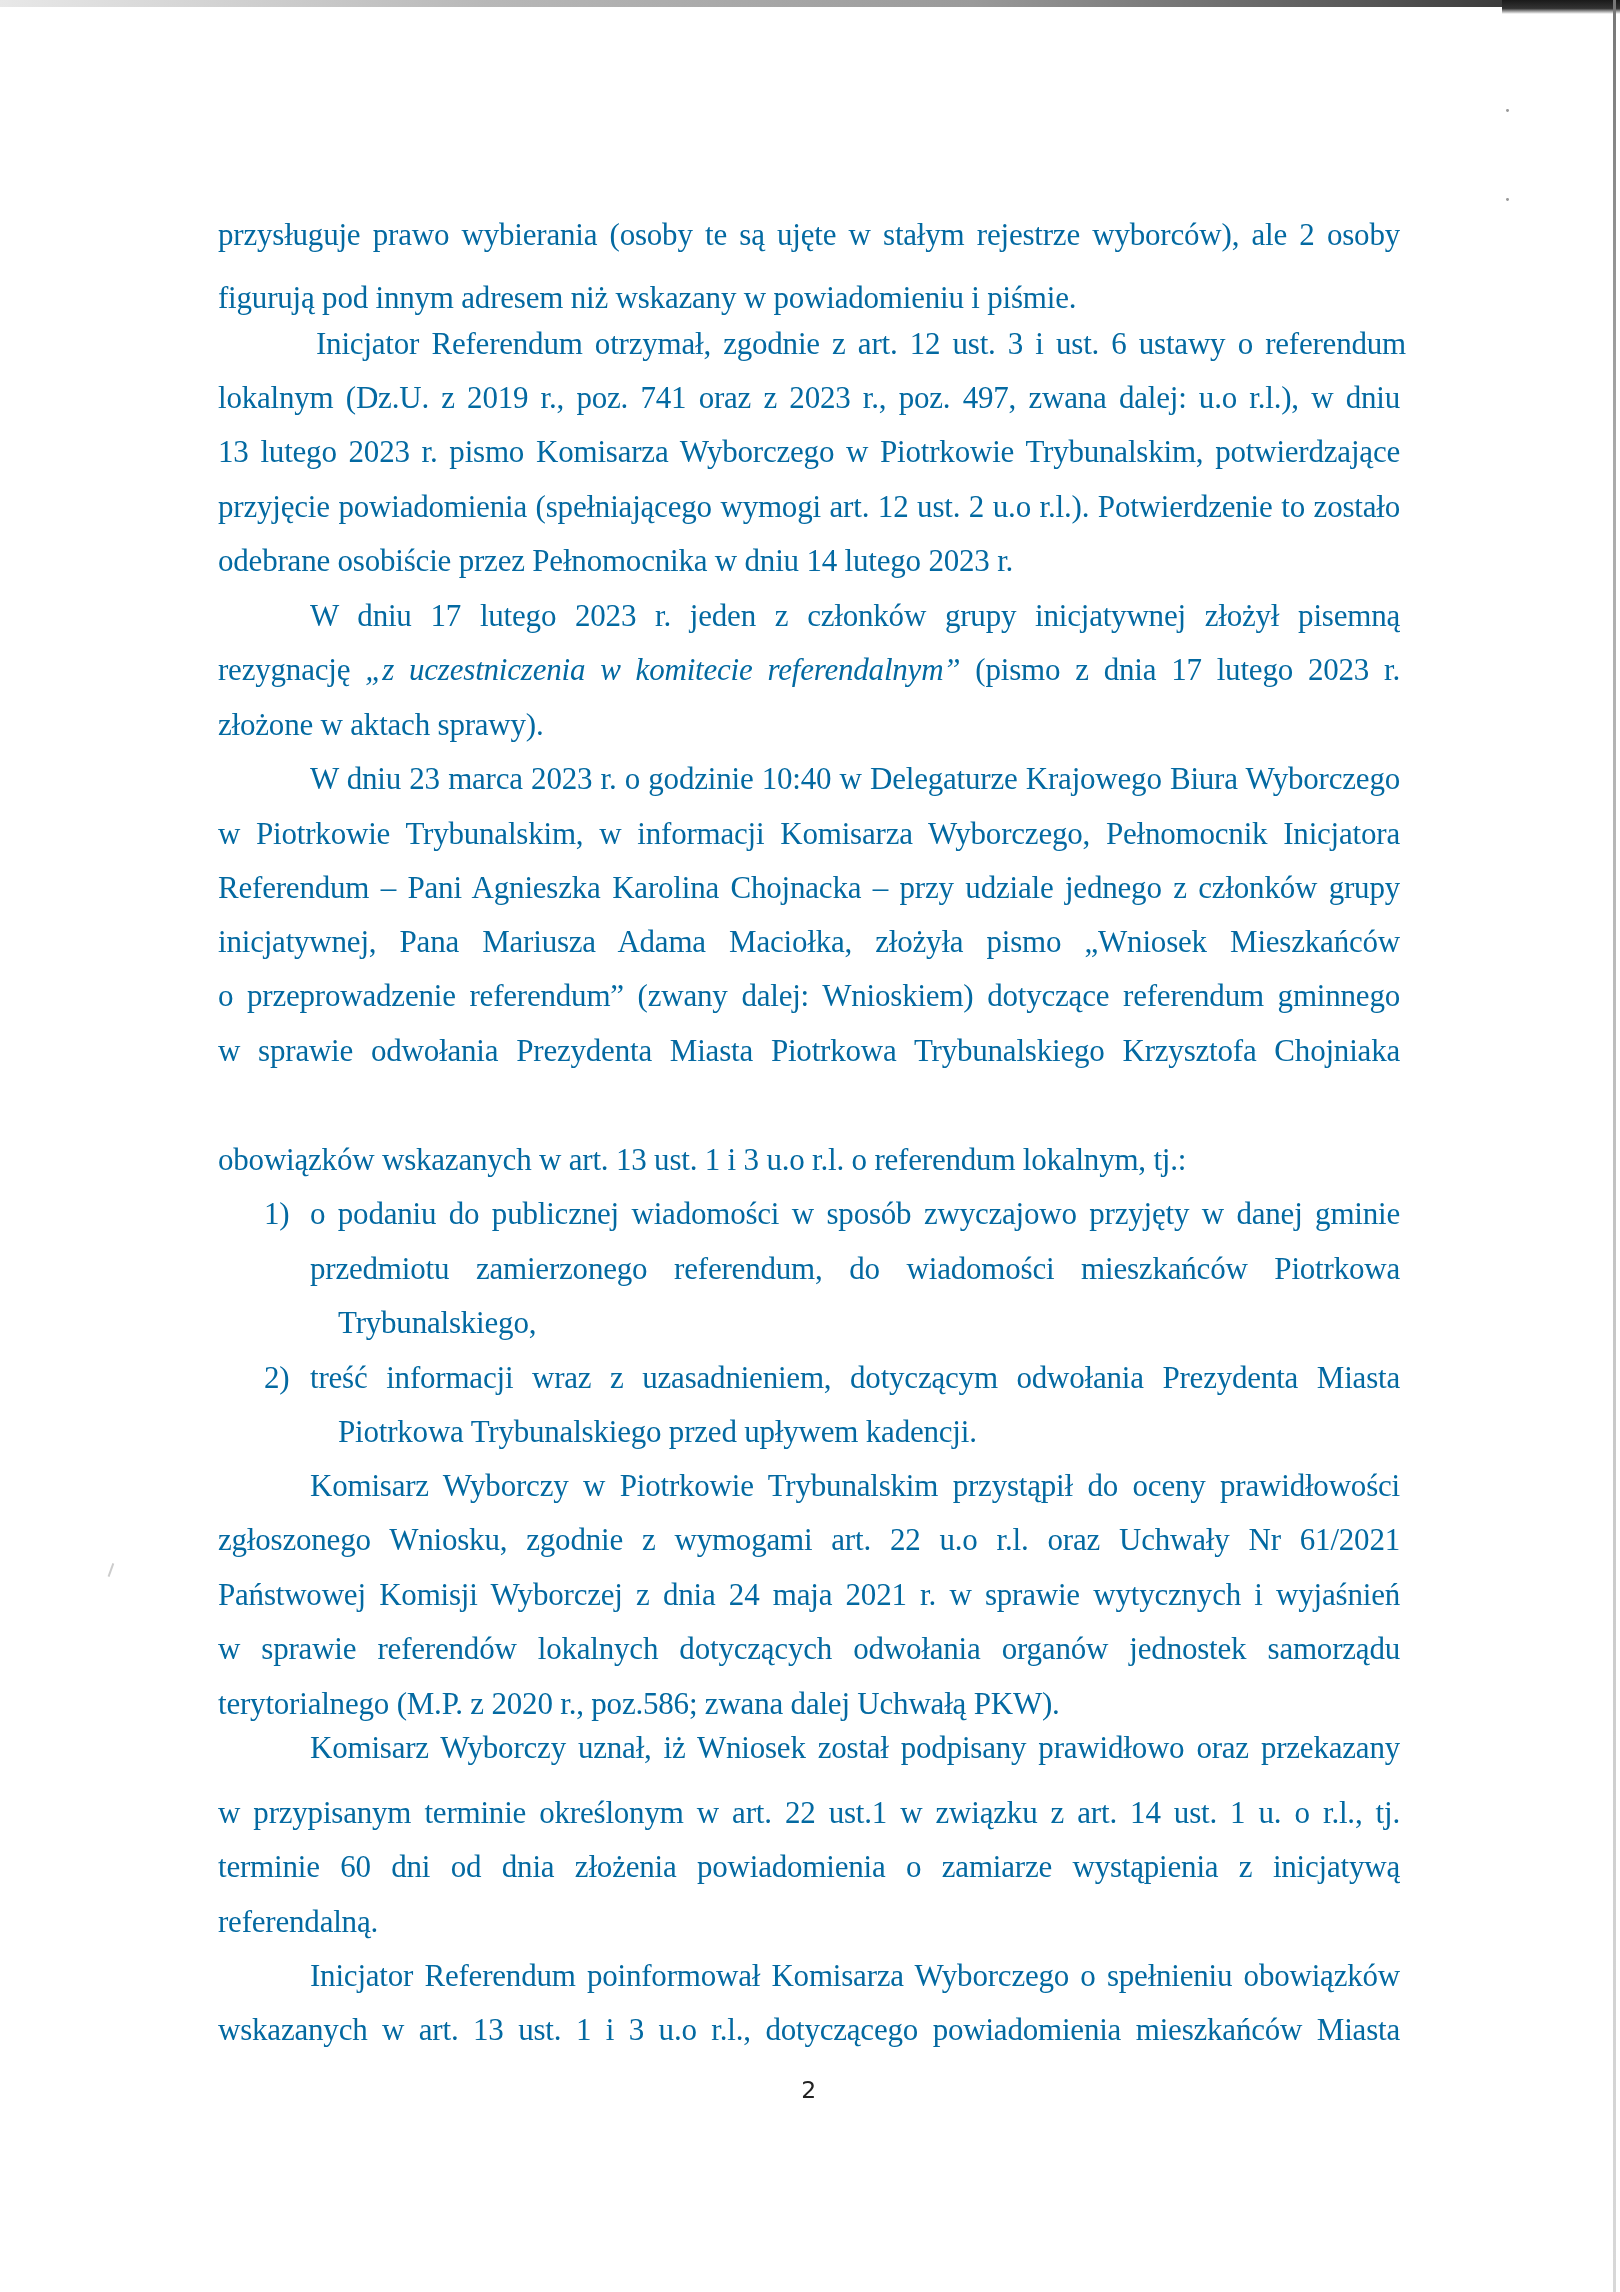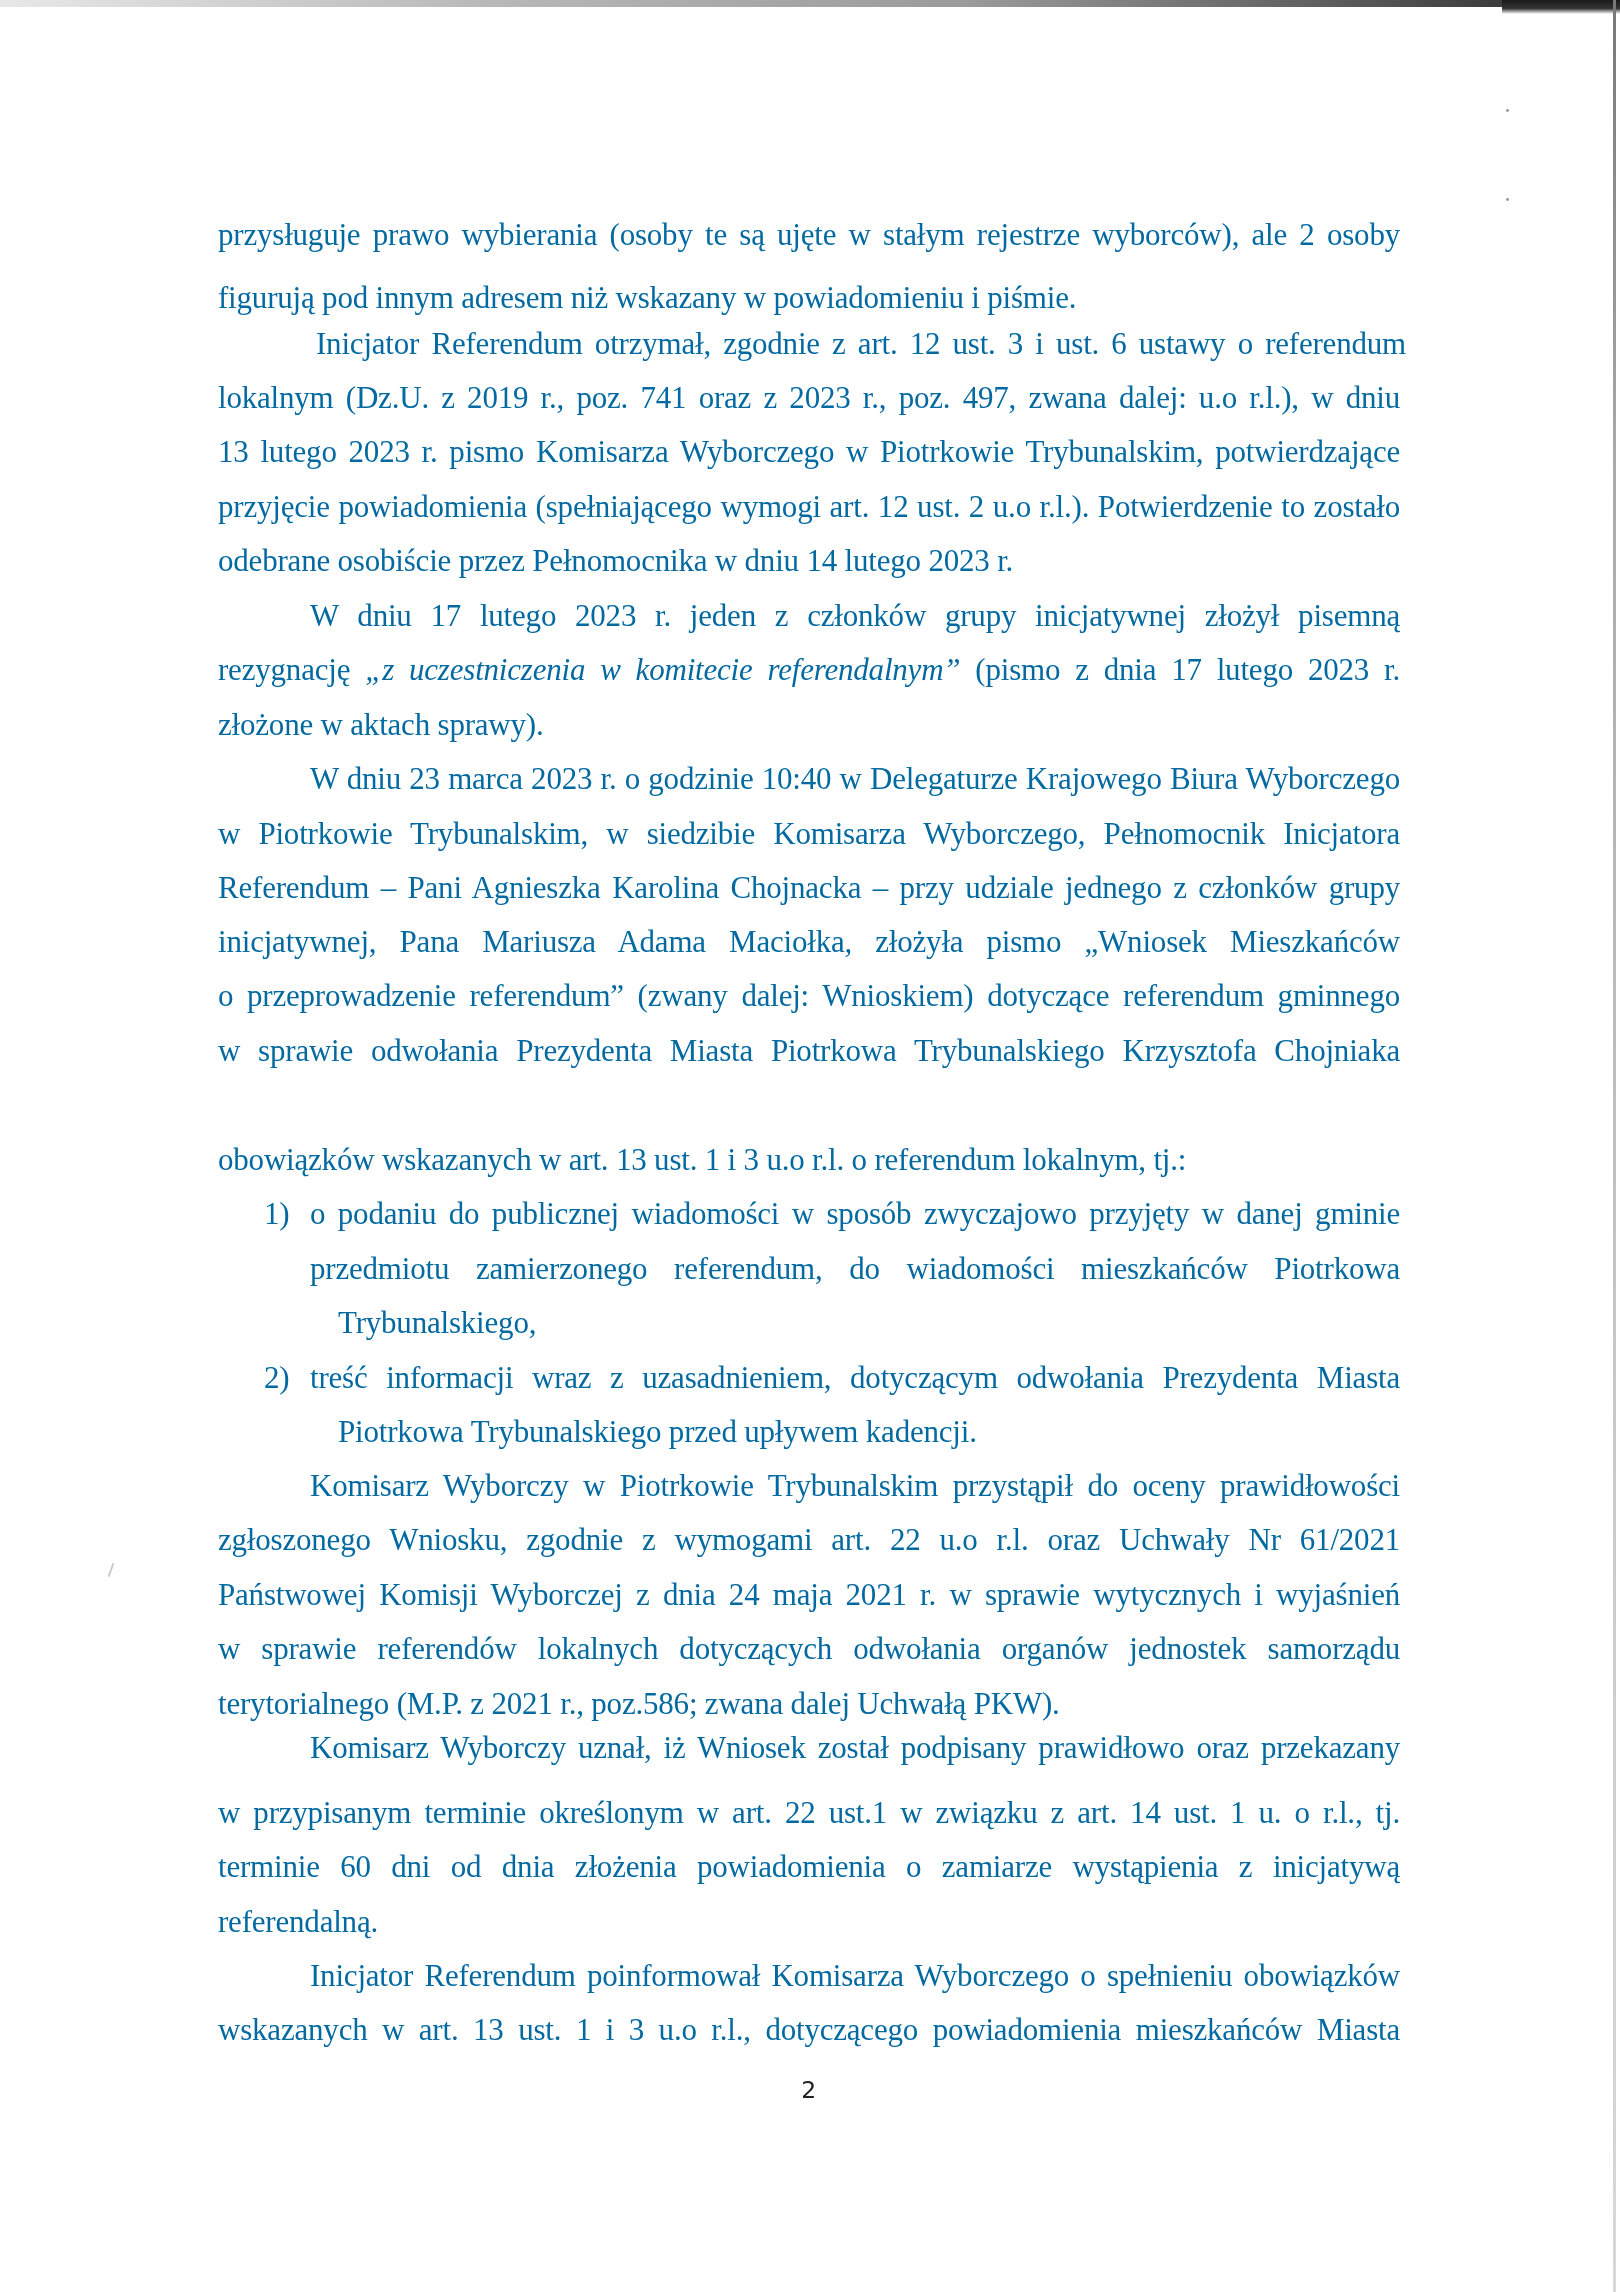--- a/index.html
+++ b/index.html
@@ -61,41 +61,41 @@
   <div class="text line" style="top:479px;">przyjęcie powiadomienia (spełniającego wymogi art. 12 ust. 2 u.o r.l.). Potwierdzenie to zostało</div>
   <div class="text line last" style="top:533px;">odebrane osobiście przez Pełnomocnika w dniu 14 lutego 2023 r.</div>
 
   <div class="text line indent" style="top:588px;">W dniu 17 lutego 2023 r. jeden z członków grupy inicjatywnej złożył pisemną</div>
   <div class="text line" style="top:642px;">
     <span>rezygnację </span><span class="ital">„z uczestniczenia w komitecie referendalnym”</span><span> (pismo z dnia 17 lutego 2023 r.</span>
   </div>
   <div class="text line last" style="top:697px;">złożone w aktach sprawy).</div>
 
   <div class="text line indent" style="top:751px;">W dniu 23 marca 2023 r. o godzinie 10:40 w Delegaturze Krajowego Biura Wyborczego</div>
-  <div class="text line" style="top:806px;">w Piotrkowie Trybunalskim, w siedzibie Komisarza Wyborczego, Pełnomocnik Inicjatora</div>
+  <div class="text line" style="top:806px;">w Piotrkowie Trybunalskim, w informacji Komisarza Wyborczego, Pełnomocnik Inicjatora</div>
   <div class="text line" style="top:860px;">Referendum – Pani Agnieszka Karolina Chojnacka – przy udziale jednego z członków grupy</div>
   <div class="text line" style="top:914px;">inicjatywnej, Pana Mariusza Adama Maciołka, złożyła pismo „Wniosek Mieszkańców</div>
   <div class="text line" style="top:968px;">o przeprowadzenie referendum” (zwany dalej: Wnioskiem) dotyczące referendum gminnego</div>
   <div class="text line" style="top:1023px;">w sprawie odwołania Prezydenta Miasta Piotrkowa Trybunalskiego Krzysztofa Chojniaka</div>
   <div class="text line last" style="top:1132px;">obowiązków wskazanych w art. 13 ust. 1 i 3 u.o r.l. o referendum lokalnym, tj.:</div>
 
   <div class="text list-num" style="top:1186px;">1)</div>
   <div class="text list-line" style="top:1186px;">o podaniu do publicznej wiadomości w sposób zwyczajowo przyjęty w danej gminie</div>
   <div class="text list-line" style="top:1241px;">przedmiotu zamierzonego referendum, do wiadomości mieszkańców Piotrkowa</div>
   <div class="text list-line last" style="top:1295px;">Trybunalskiego,</div>
 
   <div class="text list-num" style="top:1350px;">2)</div>
   <div class="text list-line" style="top:1350px;">treść informacji wraz z uzasadnieniem, dotyczącym odwołania Prezydenta Miasta</div>
   <div class="text list-line last" style="top:1404px;">Piotrkowa Trybunalskiego przed upływem kadencji.</div>
 
   <div class="text line indent" style="top:1458px;">Komisarz Wyborczy w Piotrkowie Trybunalskim przystąpił do oceny prawidłowości</div>
   <div class="text line" style="top:1512px;">zgłoszonego Wniosku, zgodnie z wymogami art. 22 u.o r.l. oraz Uchwały Nr 61/2021</div>
   <div class="text line" style="top:1567px;">Państwowej Komisji Wyborczej z dnia 24 maja 2021 r. w sprawie wytycznych i wyjaśnień</div>
   <div class="text line" style="top:1621px;">w sprawie referendów lokalnych dotyczących odwołania organów jednostek samorządu</div>
-  <div class="text line last" style="top:1676px;">terytorialnego (M.P. z 2021 r., poz.586; zwana dalej Uchwałą PKW).</div>
+  <div class="text line last" style="top:1676px;">terytorialnego (M.P. z 2020 r., poz.586; zwana dalej Uchwałą PKW).</div>
 
   <div class="text line indent" style="top:1720px;">Komisarz Wyborczy uznał, iż Wniosek został podpisany prawidłowo oraz przekazany</div>
   <div class="text line" style="top:1785px;">w przypisanym terminie określonym w art. 22 ust.1 w związku z art. 14 ust. 1 u. o r.l., tj.</div>
   <div class="text line" style="top:1839px;">terminie 60 dni od dnia złożenia powiadomienia o zamiarze wystąpienia z inicjatywą</div>
   <div class="text line last" style="top:1894px;">referendalną.</div>
 
   <div class="text line indent" style="top:1948px;">Inicjator Referendum poinformował Komisarza Wyborczego o spełnieniu obowiązków</div>
   <div class="text line" style="top:2002px;">wskazanych w art. 13 ust. 1 i 3 u.o r.l., dotyczącego powiadomienia mieszkańców Miasta</div>
 
   <div class="page-number">2</div>

